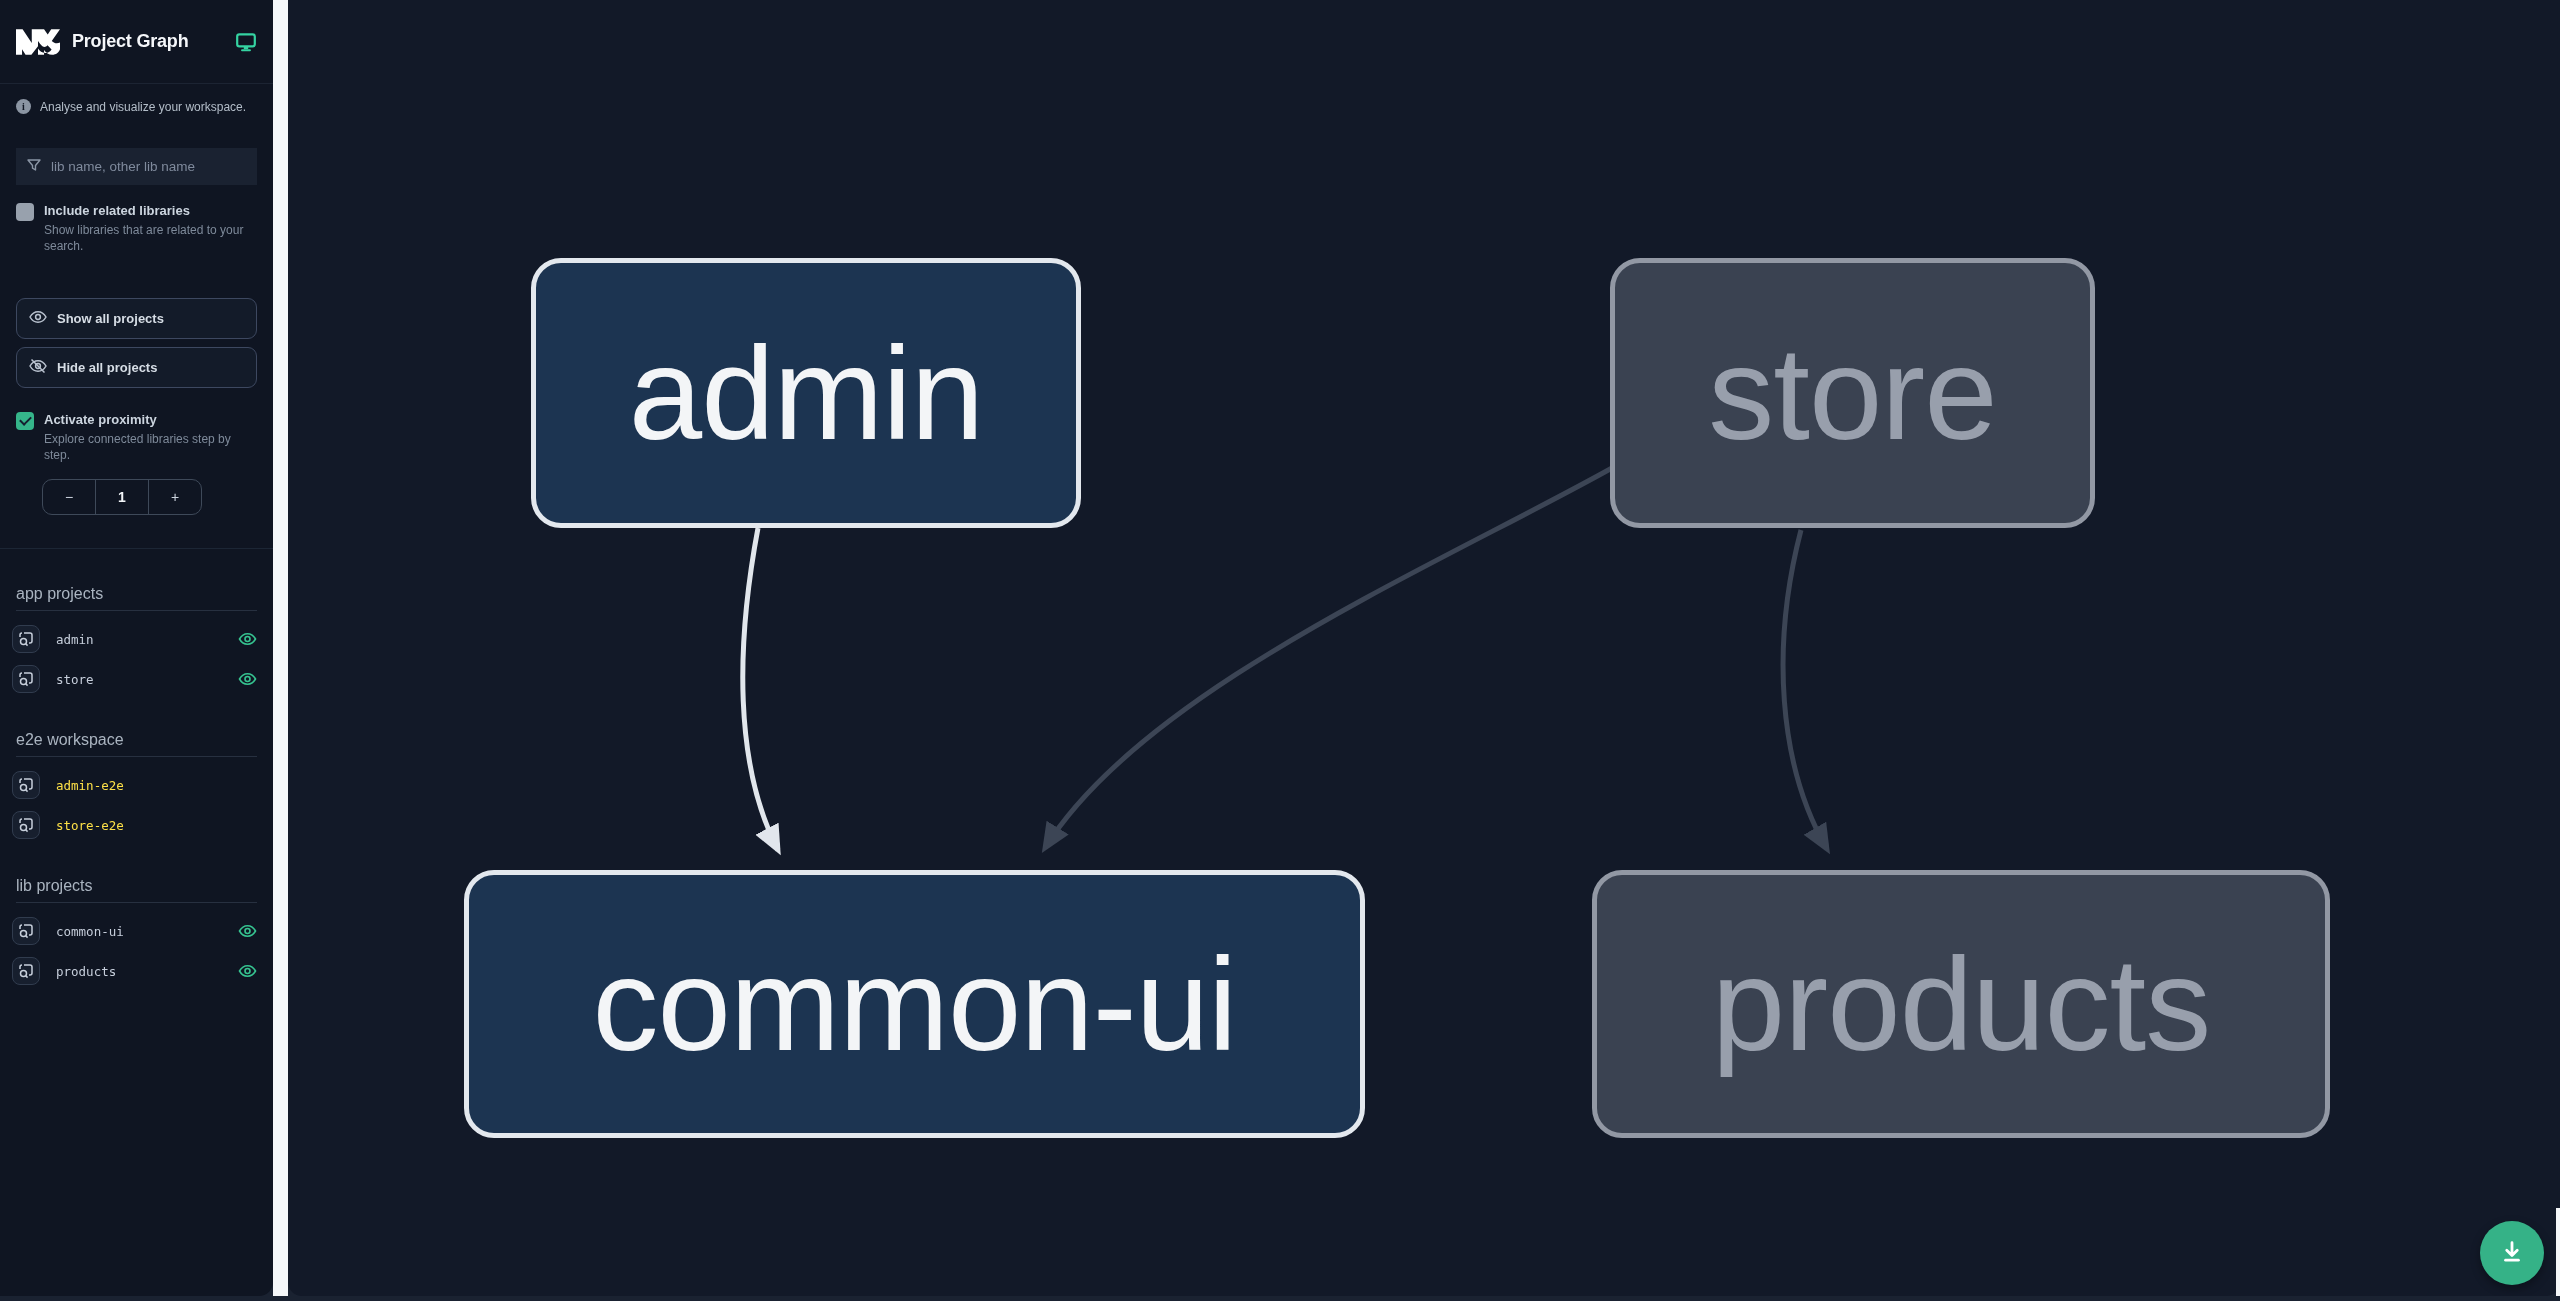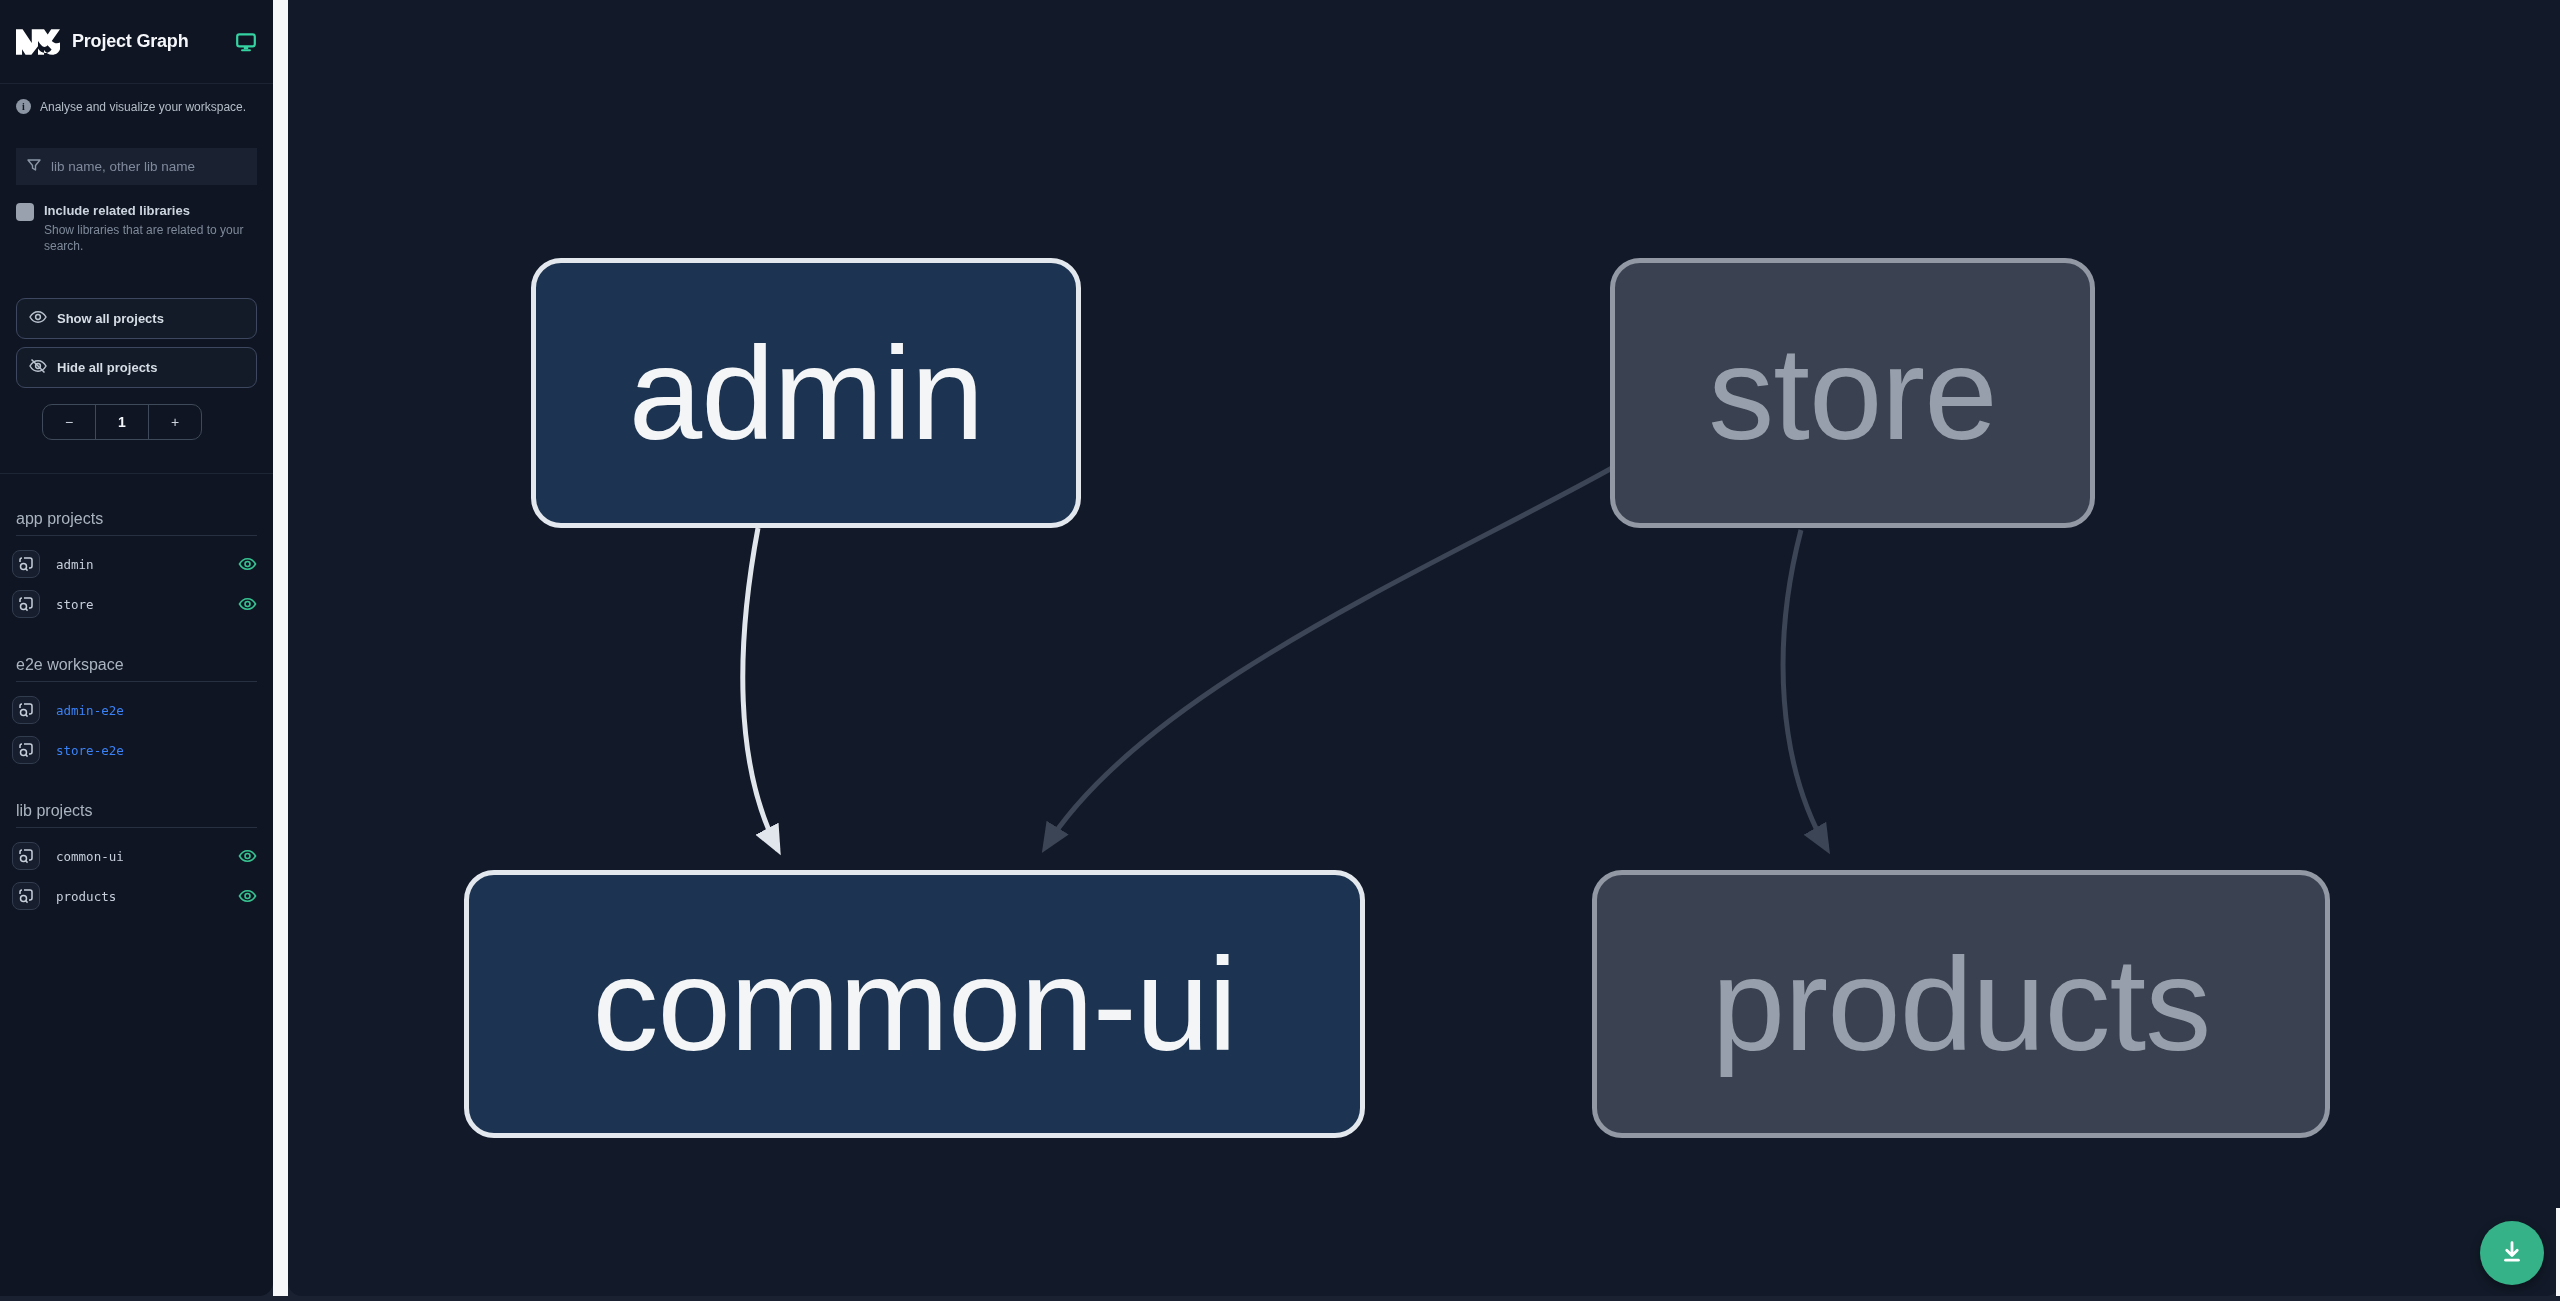--- a/index.html
+++ b/index.html
@@ -60,21 +60,21 @@
   .section-heading { margin:36px 16px 0; padding-bottom:7px; border-bottom:1px solid #273040;
                      color:#aab4c0; font-size:16px; }
   .section-heading.later { margin-top:32px; }
   .project-row { display:flex; align-items:center; height:40px; padding:0 16px 0 12px; gap:16px; }
   .project-row:first-of-type { margin-top:0; }
   .rows { margin-top:8px; }
   .focus-btn { width:28px; height:28px; border-radius:8px; background:#171f2e;
                border:1px solid #313c4e; display:flex; align-items:center; justify-content:center;
                cursor:pointer; flex:none; }
   .project-name { font-family:"DejaVu Sans Mono", monospace; font-size:12.5px; color:#c6cedb; cursor:pointer; }
-  .project-name.dim { color:#3b82f6; }
+  .project-name.dim { color:#fde047; }
   .eye { margin-left:auto; display:flex; cursor:pointer; }
 
   
   .canvas { position:absolute; left:288px; top:0; width:2272px; height:1296px; background:#121928;
             border-bottom-left-radius:14px; border-bottom-right-radius:14px; overflow:hidden; }
   .edges { position:absolute; left:0; top:0; pointer-events:none; }
 
   .node { position:absolute; display:flex; align-items:center; justify-content:center;
           border-radius:30px; font-size:132px; letter-spacing:-1px; cursor:pointer; }
   .node.active { background:#1c3451; border:5px solid #e3e8ee; color:#f3f5f7; }
@@ -148,20 +148,27 @@
         <svg width="18" height="14" viewBox="0 0 18 14">
             <path d="M1 7s3-5.3 8-5.3S17 7 17 7s-3 5.3-8 5.3S1 7 1 7z" fill="none" stroke="#b9c2cf" stroke-width="1.5"></path>
             <circle cx="9" cy="7" r="2.4" fill="none" stroke="#b9c2cf" stroke-width="1.5"></circle>
             <line x1="2.5" y1="0.5" x2="15.5" y2="13.5" stroke="#b9c2cf" stroke-width="1.5"></line>
           </svg>
       </span>
       <span>Hide all projects</span>
     </button>
 
 
+    <label class="check-row" style="margin-top:24px">
+      <span class="cb checked"></span>
+      <span>
+        <span class="cb-label">Activate proximity</span>
+        <span class="cb-desc">Explore connected libraries step by step.</span>
+      </span>
+    </label>
 
     <div class="stepper">
       <button>−</button>
       <span class="step-val">1</span>
       <button>+</button>
     </div>
 
     <div class="side-divider"></div>
 
     <div class="section-heading">app projects</div>

